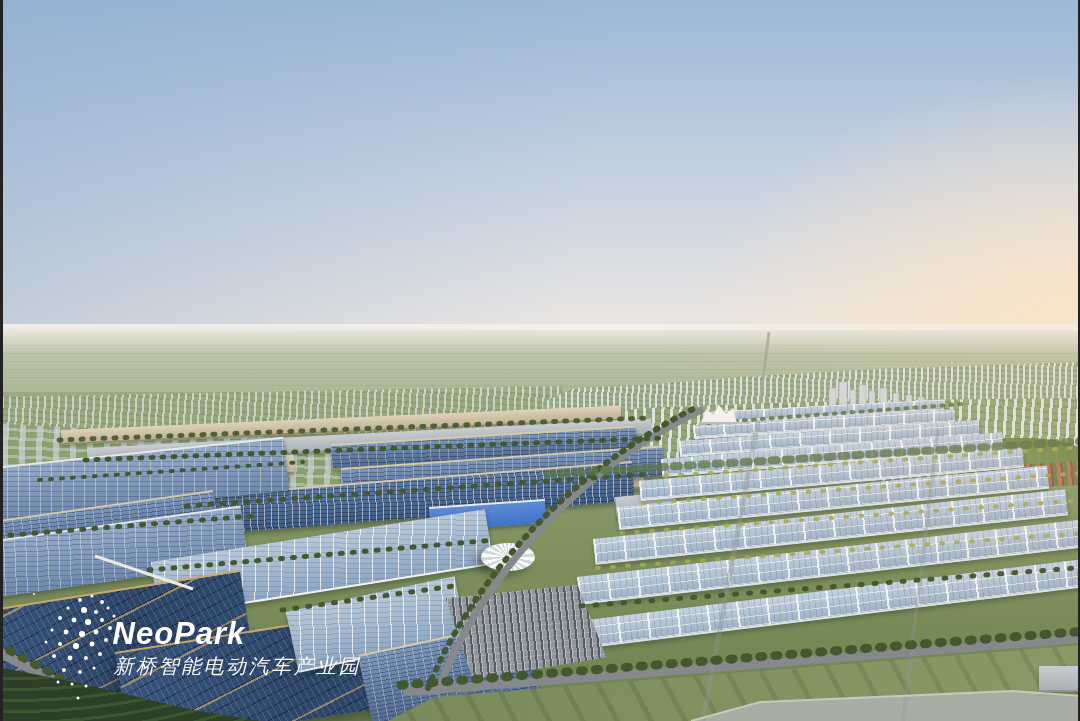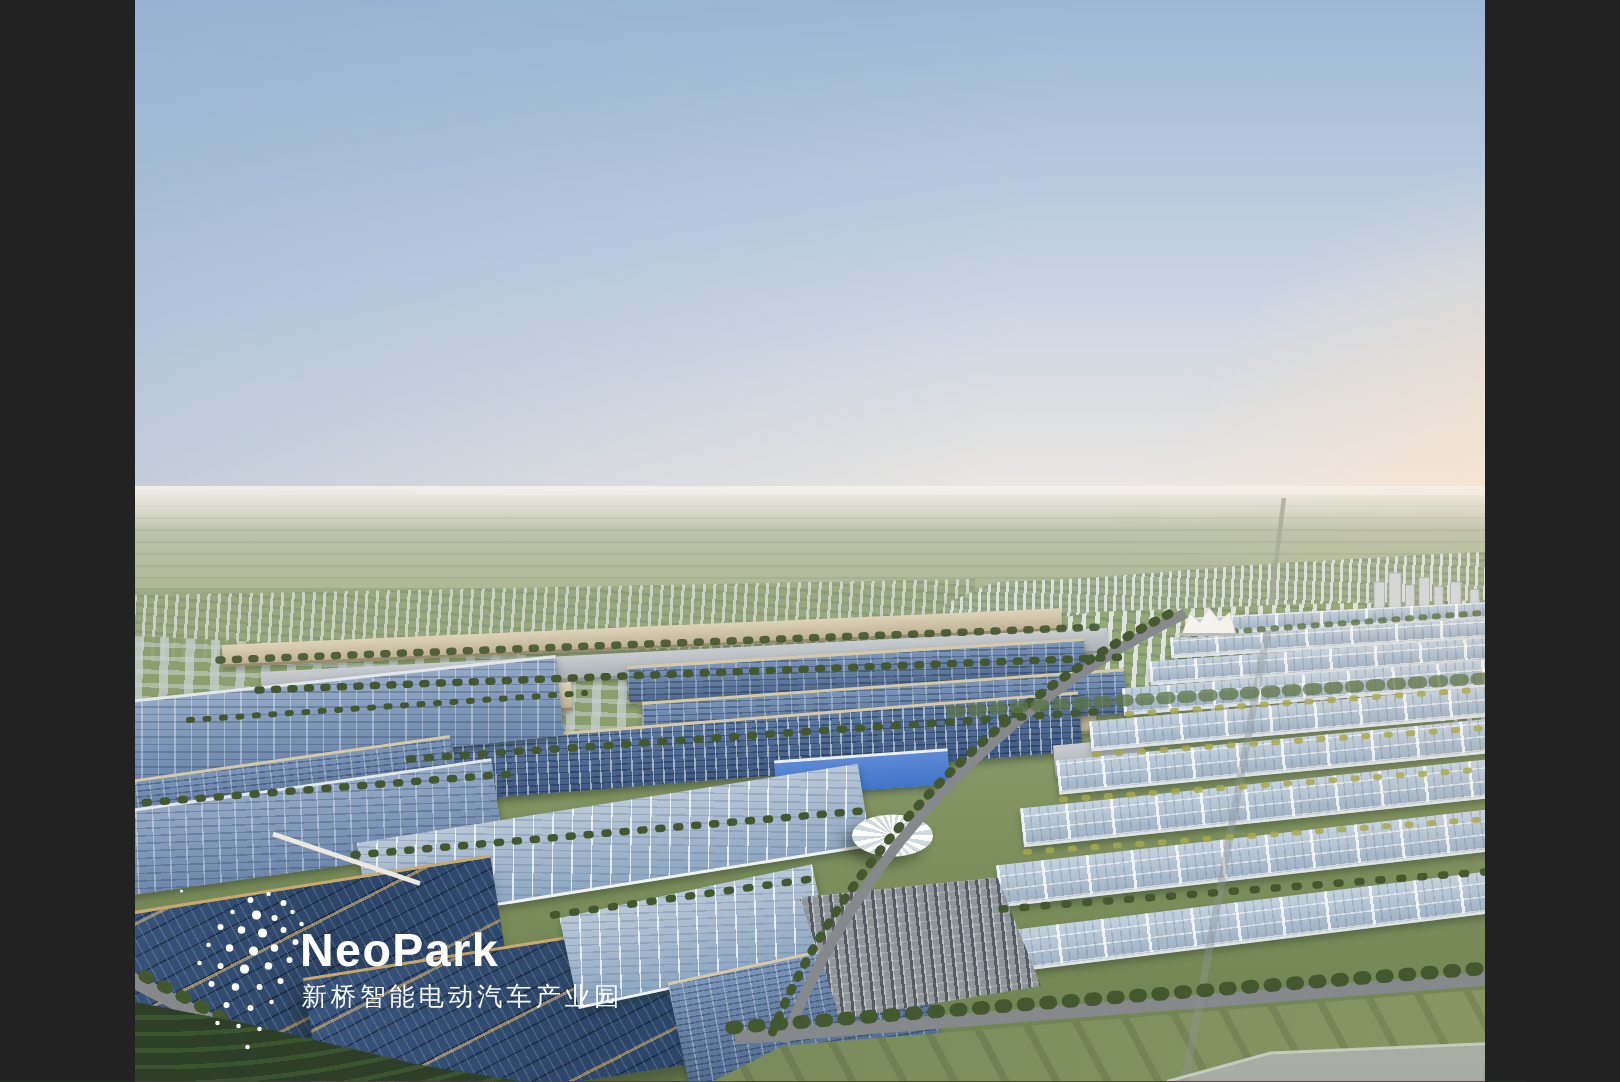--- a/index.html
+++ b/index.html
@@ -1,19 +1,20 @@
 <!DOCTYPE html>
 <html style="--sky_top: #9db8d6; --sky_mid: #c6d2e2; --sky_horizon: #efe9e3; --sun_glow: #fbe7cd; --plain_far: #c6cab6; --plain_near: #a9b591; --city_light: #e2e6e4; --ground_green: #7f925f; --lawn: #7a8c5c; --tree_green: #44582f; --tree_yellow: #a8a84e; --road_gray: #85898b; --solar_dark: #2c4568; --solar_mid: #50698e; --solar_light: #8ea7c2; --warehouse_roof: #b7c7d6; --tan_roof: #d6c9aa; --gold_trim: #c9a96b; --facade_blue: #3f74c9; --water_gray: #a8ada3; --logo_white: #ffffff;"><head>
 <meta charset="utf-8">
 <style>
   html,body{margin:0;padding:0;background:#222;}
   #stage{
-    position:relative;width:900px;height:721px;margin:0 auto;
+    position:relative;width:1075px;height:721px;margin:0 auto;
     overflow:hidden;font-family:"Liberation Sans","DejaVu Sans",sans-serif;
-    background:#ec4899;
+    background:#c2410c;
+    font-style:italic;
   }
   .abs{position:absolute;}
   
   .sky{
     left:0;top:0;width:1080px;height:345px;
     background:
       radial-gradient(ellipse 620px 420px at 100% 96%, var(--sun_glow,#fbe7cd) 0%, rgba(251,231,205,0) 62%),
       linear-gradient(100deg, rgba(140,170,205,.45) 0%, rgba(140,170,205,0) 55%),
       linear-gradient(to bottom, var(--sky_top,#9db8d6) 0%, var(--sky_mid,#c6d2e2) 52%, var(--sky_horizon,#efe9e3) 100%);
   }
@@ -128,21 +129,21 @@
       50px 16px 0 2px #fff,62px 18px 0 1px #fff,74px 14px 0 .5px #fff,26px 24px 0 1px #fff,
       40px 26px 0 1.5px #fff,54px 28px 0 2px #fff,68px 26px 0 1px #fff,80px 22px 0 .5px #fff,
       18px 36px 0 .5px #fff,32px 38px 0 1.5px #fff,48px 40px 0 2px #fff,62px 38px 0 1.5px #fff,
       76px 34px 0 1px #fff,12px 48px 0 .5px #fff,26px 50px 0 1px #fff,42px 52px 0 2px #fff,
       58px 50px 0 1.5px #fff,72px 46px 0 1px #fff,84px 42px 0 .5px #fff,20px 62px 0 1px #fff,
       36px 64px 0 1.5px #fff,52px 64px 0 1px #fff,66px 60px 0 1px #fff,30px 76px 0 1px #fff,
       46px 78px 0 1px #fff,60px 74px 0 .5px #fff,24px 88px 0 .5px #fff,38px 90px 0 .5px #fff,
       52px 92px 0 .5px #fff,44px 104px 0 .5px #fff;}
   .brand{left:110px;top:616px;color:var(--logo_white,#fff);font-size:31px;font-weight:700;
     letter-spacing:1px;text-shadow:0 0 8px rgba(0,0,0,.18);}
-  .subtitle{left:111px;top:653px;color:rgba(255,255,255,.96);font-size:17px;font-weight:500;
+  .subtitle{left:111px;top:653px;color:rgba(255,255,255,.96);font-size:20px;font-weight:500;
     letter-spacing:2.5px;text-shadow:0 0 8px rgba(0,0,0,.2);}
   svg.overlay{position:absolute;left:0;top:0;}
 </style>
 </head>
 <body>
 
 <div id="stage">
 
   <div class="abs sky"></div>
   <div class="abs far-plain"></div>

